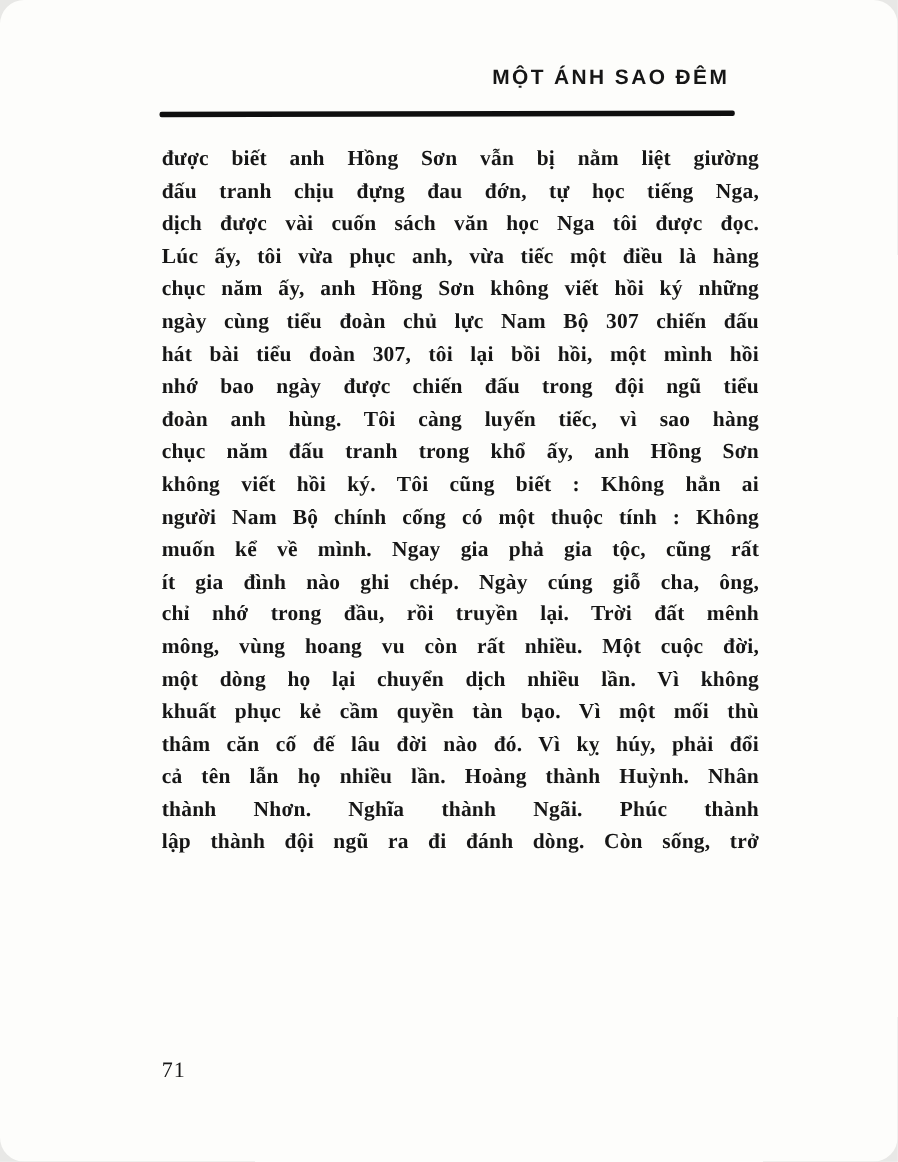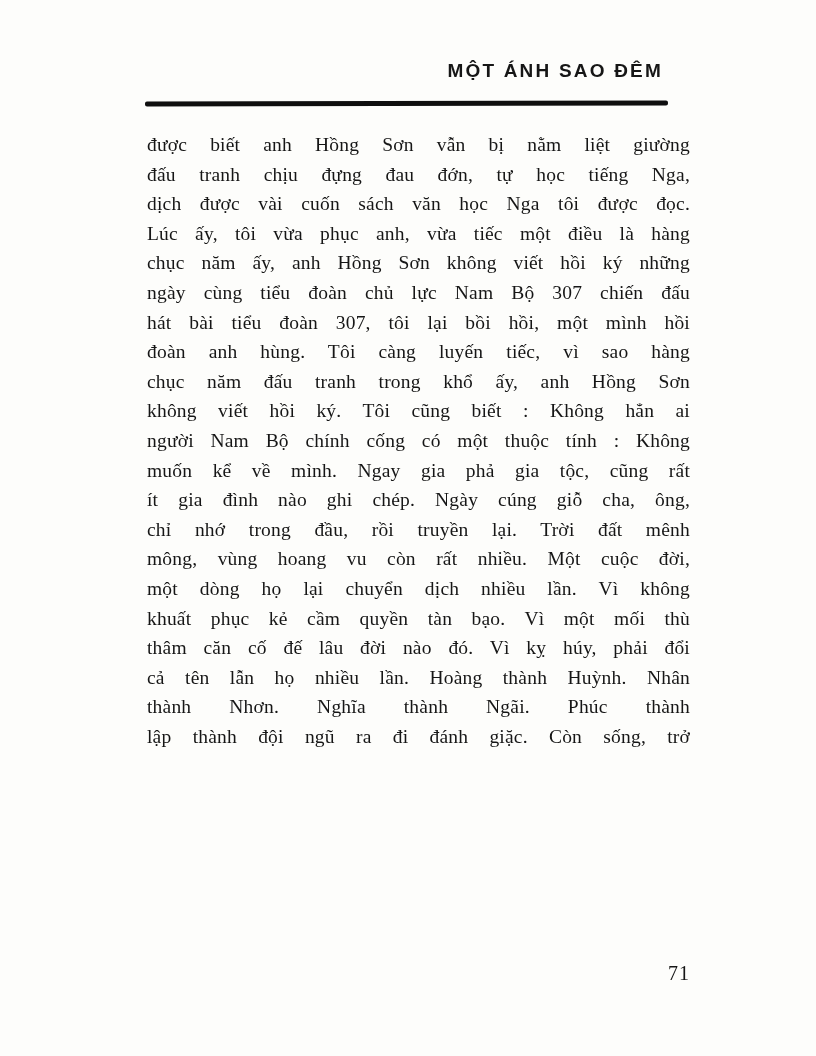--- a/index.html
+++ b/index.html
@@ -13,20 +13,21 @@
   }
   .page {
     position: relative;
     width: 816px;
     height: 1056px;
     margin: 0 auto;
     background: var(--paper);
     overflow: hidden;
     font-family: "Liberation Serif", serif;
     color: var(--ink);
+    border-radius: 22px;
   }
   .running-header {
     position: absolute;
     top: 60px;
     left: 147px;
     width: 516px; 
     text-align: right;
     font-family: "Liberation Sans", sans-serif;
     font-weight: 700;
     font-size: 19px;
@@ -45,37 +46,37 @@
     transform: rotate(-0.12deg);
   }
   .body-text {
     position: absolute;
     top: 130px;
     left: 147px;
     width: 543px;
   }
   .text-line {
     font-family: "Liberation Serif", serif;
-    font-weight: 400;
+    font-weight: 700;
     font-size: 19.5px;
     line-height: 29.6px;
     letter-spacing: 0.2px;
     color: var(--ink);
     text-align: justify;
     text-align-last: justify;
     -moz-text-align-last: justify;
     white-space: nowrap; 
     overflow: hidden;
   }
   .page-number {
     position: absolute;
     top: 962px;
     left: 147px;
     width: 543px;
-    text-align: right;
+    text-align: left;
     font-family: "Liberation Serif", serif;
     font-weight: 400;
     font-size: 20px;
     letter-spacing: 1px;
     color: var(--ink);
   }
 </style>
 </head>
 <body>
 
@@ -86,31 +87,32 @@
   <div class="header-rule"></div>
 
   <div class="body-text">
     <div class="text-line">được biết anh Hồng Sơn vẫn bị nằm liệt giường</div>
     <div class="text-line">đấu tranh chịu đựng đau đớn, tự học tiếng Nga,</div>
     <div class="text-line">dịch được vài cuốn sách văn học Nga tôi được đọc.</div>
     <div class="text-line">Lúc ấy, tôi vừa phục anh, vừa tiếc một điều là hàng</div>
     <div class="text-line">chục năm ấy, anh Hồng Sơn không viết hồi ký những</div>
     <div class="text-line">ngày cùng tiểu đoàn chủ lực Nam Bộ 307 chiến đấu</div>
     <div class="text-line">hát bài tiểu đoàn 307, tôi lại bồi hồi, một mình hồi</div>
+    <div class="text-line">nhớ bao ngày được chiến đấu trong đội ngũ tiểu</div>
     <div class="text-line">đoàn anh hùng. Tôi càng luyến tiếc, vì sao hàng</div>
     <div class="text-line">chục năm đấu tranh trong khổ ấy, anh Hồng Sơn</div>
     <div class="text-line">không viết hồi ký. Tôi cũng biết : Không hẳn ai</div>
     <div class="text-line">người Nam Bộ chính cống có một thuộc tính : Không</div>
     <div class="text-line">muốn kể về mình. Ngay gia phả gia tộc, cũng rất</div>
     <div class="text-line">ít gia đình nào ghi chép. Ngày cúng giỗ cha, ông,</div>
     <div class="text-line">chỉ nhớ trong đầu, rồi truyền lại. Trời đất mênh</div>
     <div class="text-line">mông, vùng hoang vu còn rất nhiều. Một cuộc đời,</div>
     <div class="text-line">một dòng họ lại chuyển dịch nhiều lần. Vì không</div>
     <div class="text-line">khuất phục kẻ cầm quyền tàn bạo. Vì một mối thù</div>
     <div class="text-line">thâm căn cố đế lâu đời nào đó. Vì kỵ húy, phải đổi</div>
     <div class="text-line">cả tên lẫn họ nhiều lần. Hoàng thành Huỳnh. Nhân</div>
     <div class="text-line">thành Nhơn. Nghĩa thành Ngãi. Phúc thành</div>
-    <div class="text-line">lập thành đội ngũ ra đi đánh giặc. Còn sống, trở</div>
+    <div class="text-line">lập thành đội ngũ ra đi đánh dòng. Còn sống, trở</div>
   </div>
 
   <div class="page-number">71</div>
 
 </div>
 
 </body></html>

